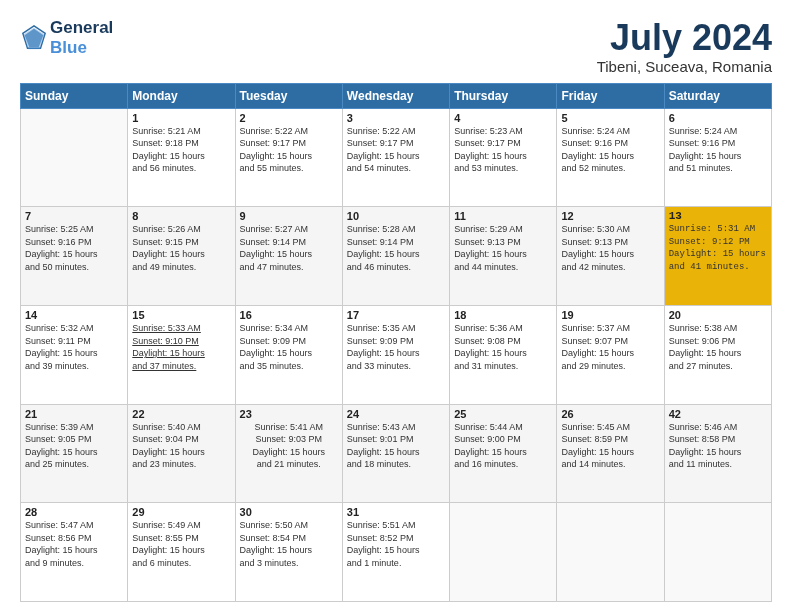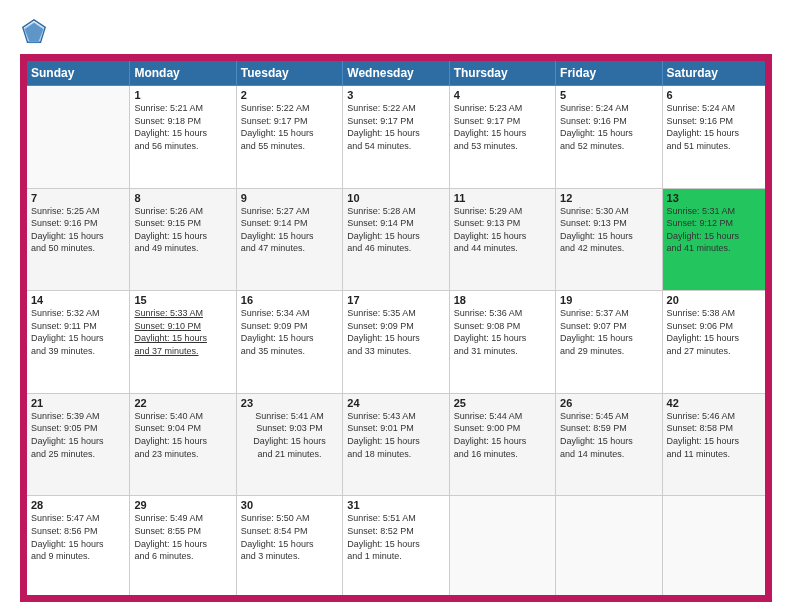--- a/index.html
+++ b/index.html
@@ -40,21 +40,21 @@
       font-weight: bold;
       color: #1a3a5c;
       line-height: 1.1;
     }
     .subtitle {
       font-size: 15px;
       color: #333;
     }
     .calendar {
       flex: 1;
-      border: 7px solid #be185d;
+      border: 1px solid #be185d;
       border-collapse: collapse;
       width: 100%;
       table-layout: fixed;
     }
     .calendar th {
       background: #2e6da4;
       color: #fff;
       font-size: 12px;
       font-weight: bold;
       padding: 5px 4px;
@@ -95,20 +95,28 @@
 <body>
 
 <div class="page">
   <div class="header">
     <div class="logo">
       <svg class="logo-icon" viewBox="0 0 30 30">
         <path d="M15 5 L25 12 L20 25 L10 25 L5 12 Z" fill="#2e6da4" opacity="0.7"></path>
         <path d="M15 2 L27 10 L22 26 L8 26 L3 10 Z" fill="none" stroke="#2e6da4" stroke-width="1.5"></path>
         <polygon points="15,4 26,11 21,27 9,27 4,11" fill="#4a90d9" opacity="0.4"></polygon>
       </svg>
+      <div>
+        <div style="font-size:17px;font-weight:bold;color:#1a3a5c;line-height:1.2;">General</div>
+        <div style="font-size:17px;font-weight:bold;color:#4a90d9;line-height:1.2;">Blue</div>
+      </div>
+    </div>
+    <div class="title-area">
+      <div class="main-title">July 2024</div>
+      <div class="subtitle">Tibeni, Suceava, Romania</div>
     </div>
   </div>
 
   <table class="calendar">
     <thead>
       <tr>
       <th>Sunday</th>
           <th>Monday</th>
           <th>Tuesday</th>
           <th>Wednesday</th>
@@ -199,21 +207,21 @@
 Daylight: 15 hours
 and 44 minutes.</div>
           </td>
           <td style="background: rgb(245, 245, 245);">
             <span class="day-number">12</span>
             <div class="day-info" style="white-space: pre-line;">Sunrise: 5:30 AM
 Sunset: 9:13 PM
 Daylight: 15 hours
 and 42 minutes.</div>
           </td>
-          <td style="background: #22c55e;">
+          <td style="background: #eab308; font-family: Liberation Mono, monospace;">
             <span class="day-number">13</span>
             <div class="day-info" style="white-space: pre-line;">Sunrise: 5:31 AM
 Sunset: 9:12 PM
 Daylight: 15 hours
 and 41 minutes.</div>
           </td>
         </tr>
         <tr class="week-row">
           <td>
             <span class="day-number">14</span>

